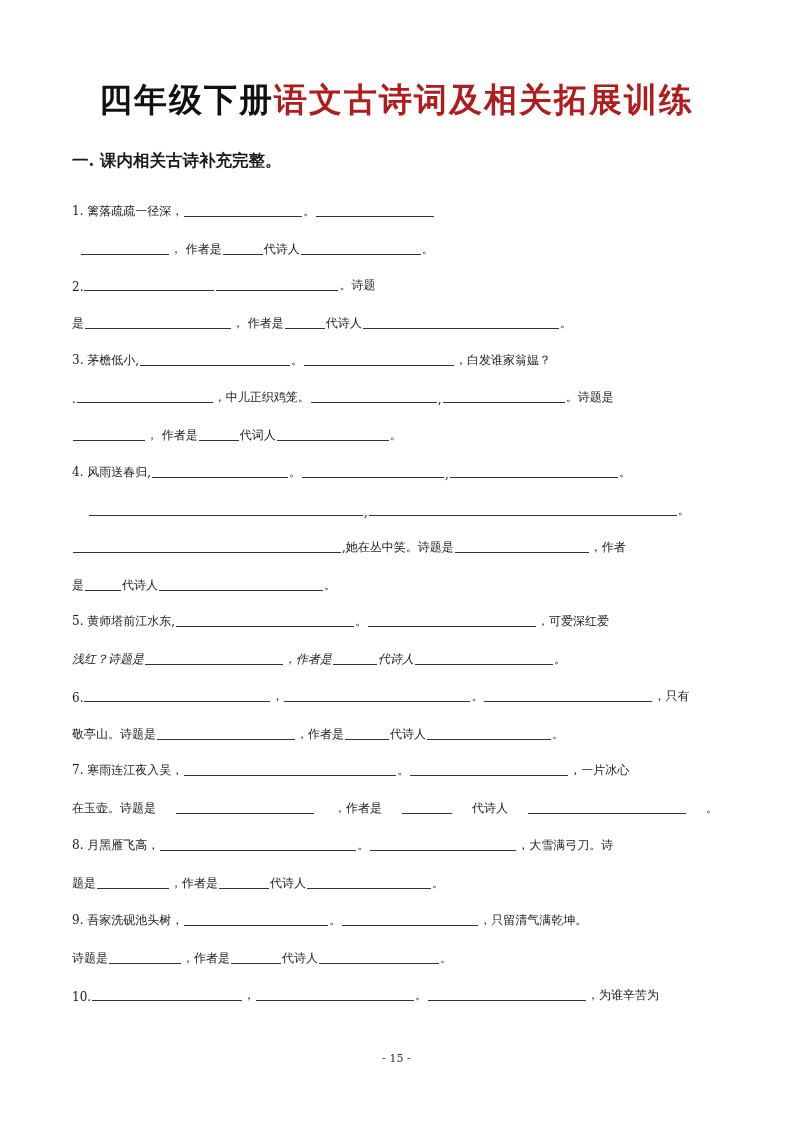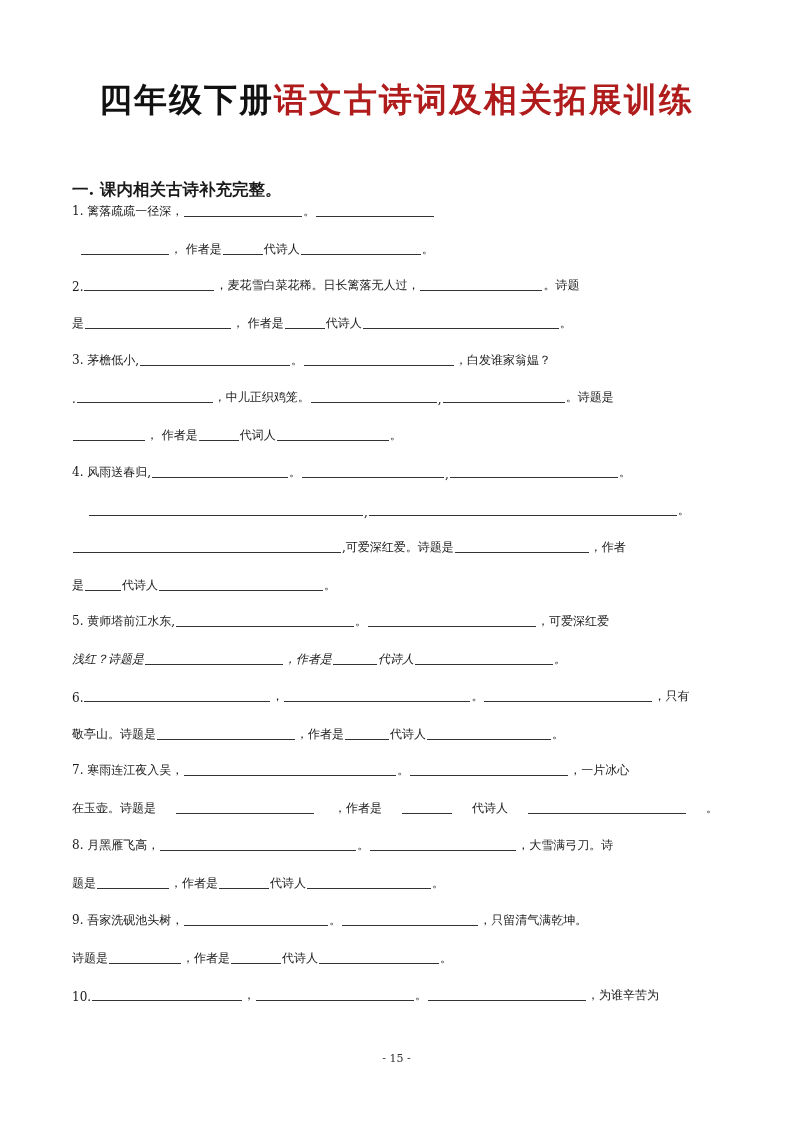--- a/index.html
+++ b/index.html
@@ -3,21 +3,21 @@
 <meta charset="utf-8">
 <style>
   html, body { margin:0; padding:0; background:#ffffff; }
   body { width:793px; height:1122px; position:relative; overflow:hidden;
          font-family:"DejaVu Serif","Liberation Serif",serif; color:#1a1a1a; }
   .title { position:absolute; top:78px; left:0; width:793px; text-align:center;
            font-family:"DejaVu Sans","Liberation Sans",sans-serif; font-weight:bold;
            font-size:33px; letter-spacing:2px; white-space:nowrap; }
   .title .black { color:#111111; }
   .title .red { color:#b01c1c; }
-  .section { position:absolute; top:150px; left:72px; font-weight:bold; font-size:16.5px; white-space:nowrap;margin-top:29px; }
+  .section { position:absolute; top:150px; left:72px; font-weight:bold; font-size:16.5px; white-space:nowrap; }
   .line { position:absolute; left:72px; height:26px; font-size:12px; white-space:nowrap; display:flex; align-items:flex-end; }
   .seg { display:inline-block; }
   .blank { display:inline-block; height:0; border-bottom:1.2px solid #333; margin:0 1px 3px 1px; vertical-align:bottom; }
   .footer { position:absolute; top:1052px; left:0; width:793px; text-align:center; font-size:11px; color:#333; }
 </style>
 </head>
 <body>
 
 <div class="title">
   <span class="black">四年级下册</span><span class="red">语文古诗词及相关拓展训练</span>
@@ -36,21 +36,20 @@
       <span class="blank" style="width: 88px;"></span>
       <span class="seg">，  作者是</span>
       <span class="blank" style="width: 40px;"></span>
       <span class="seg">代诗人</span>
       <span class="blank" style="width: 120px;"></span>
       <span class="seg">。</span>
     </div>
     <div class="line" style="top: 268px; left: 72px;">
       <span class="seg">2. </span>
       <span class="blank" style="width: 130px;"></span>
-      <span class="seg">，麦花雪白菜花稀。日长篱落无人过，</span>
       <span class="blank" style="width: 122px;"></span>
       <span class="seg">。诗题</span>
     </div>
     <div class="line" style="top: 306px; left: 72px;">
       <span class="seg">是 </span>
       <span class="blank" style="width: 146px;"></span>
       <span class="seg">，  作者是</span>
       <span class="blank" style="width: 40px;"></span>
       <span class="seg">代诗人</span>
       <span class="blank" style="width: 196px;"></span>
@@ -90,21 +89,21 @@
       <span class="seg">。</span>
     </div>
     <div class="line" style="top: 493px; left: 88px;">
       <span class="blank" style="width: 274px;"></span>
       <span class="seg">,</span>
       <span class="blank" style="width: 308px;"></span>
       <span class="seg">。</span>
     </div>
     <div class="line" style="top: 530px; left: 72px;">
       <span class="blank" style="width: 268px;"></span>
-      <span class="seg">,可爱深红爱。诗题是</span>
+      <span class="seg">,她在丛中笑。诗题是</span>
       <span class="blank" style="width: 134px;"></span>
       <span class="seg">，作者</span>
     </div>
     <div class="line" style="top: 568px; left: 72px;">
       <span class="seg">是</span>
       <span class="blank" style="width: 36px;"></span>
       <span class="seg">代诗人</span>
       <span class="blank" style="width: 164px;"></span>
       <span class="seg">。</span>
     </div>

